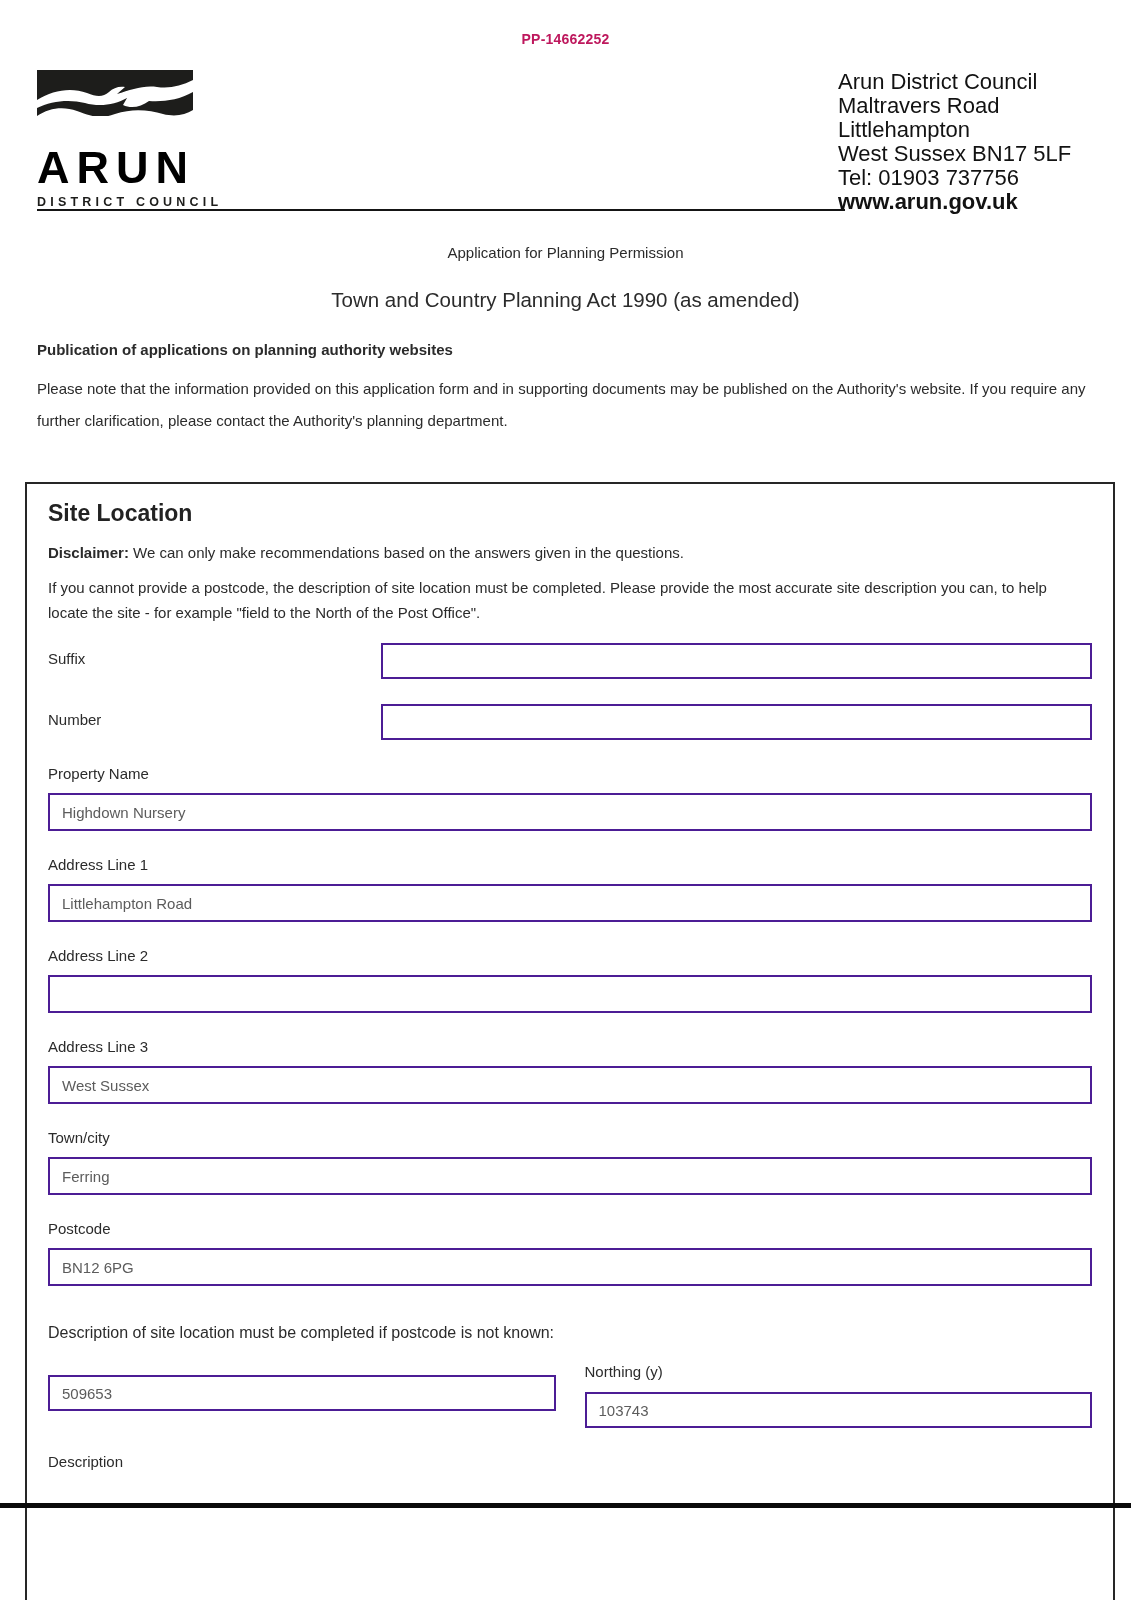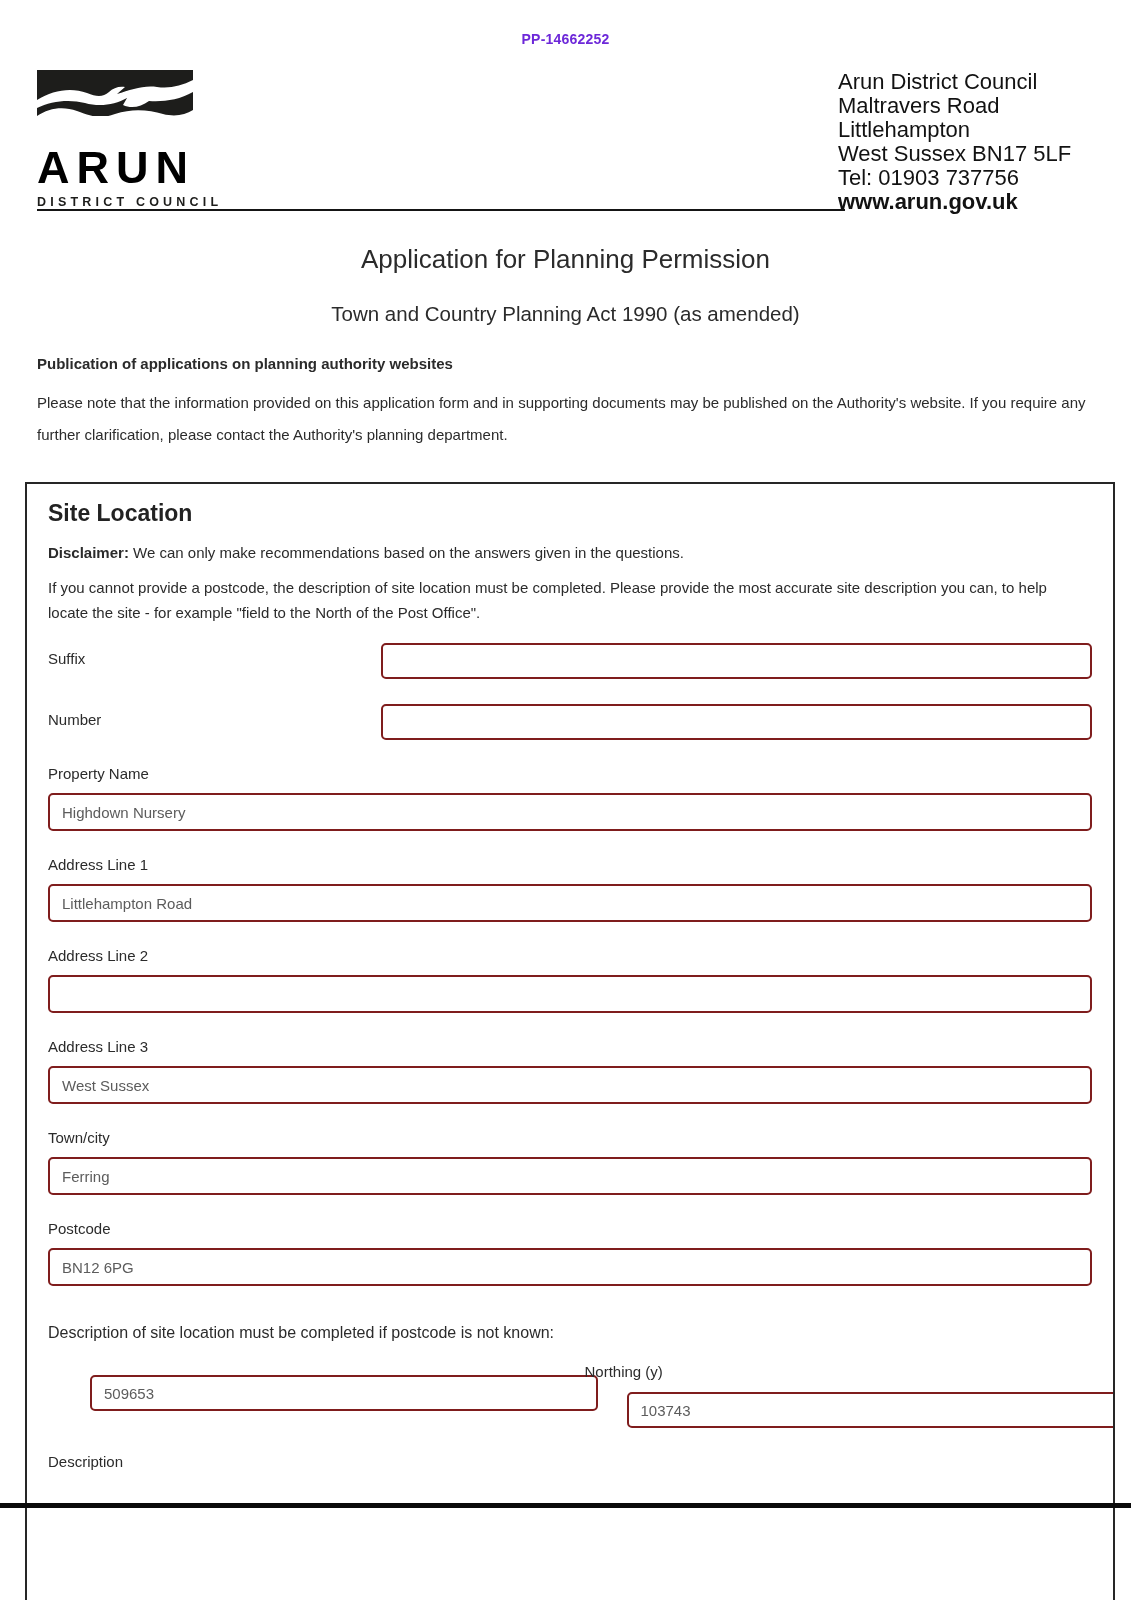--- a/index.html
+++ b/index.html
@@ -12,21 +12,21 @@
     color: #1f1f1f;
     overflow: hidden;
   }
 
   
   .ref-header {
     padding-top: 31px;
     text-align: center;
     font-size: 14px;
     font-weight: bold;
-    color: #6d28d9;
+    color: #be185d;
     letter-spacing: 0.2px;
   }
 
   
   .header-row {
     margin: 23px 25px 0 37px;
     display: flex;
     justify-content: space-between;
     align-items: flex-start;
   }
@@ -63,21 +63,21 @@
     top: 209px;
     width: 808px;
     height: 0;
     border-bottom: 2.5px solid #151515;
   }
 
   
   .main-title {
     margin-top: 30px;
     text-align: center;
-    font-size: 26px;
+    font-size: 15px;
     font-weight: normal;
     color: #2b2b2b;
   }
   .sub-title {
     margin-top: 27px;
     text-align: center;
     font-size: 20.5px;
     font-weight: normal;
     color: #2b2b2b;
   }
@@ -137,27 +137,27 @@
     width: 333px;
     font-size: 15px;
     color: #2b2b2b;
     padding-top: 7px;
   }
   .side-row .text-input { flex: 1; height: 36px; }
 
   .text-input {
     display: block;
     width: 100%;
-    border: 2px solid #7f1d1d;
+    border: 2px solid #4c1d95;
     background: #ffffff;
     font-family: "Liberation Sans", sans-serif;
     font-size: 15px;
     color: #5c5c5c;
     padding: 0 12px;
-    border-radius: 5px;
+    border-radius: 0;
     outline: none;
   }
 
   .field-block { margin-top: 25px; }
   .field-label {
     font-size: 15px;
     color: #2b2b2b;
   }
   .field-block .text-input {
     margin-top: 11px;
@@ -172,21 +172,20 @@
 
   .coords-row {
     display: flex;
     gap: 29px;
     margin-top: 21px;
   }
   .coords-col { flex: 1; }
   .coords-col .text-input {
     margin-top: 12px;
     height: 36px;
-    margin-left: 42px;
   }
 
   .desc-label-block { margin-top: 25px; }
 
   
   .page-break-line {
     position: absolute;
     top: 1503px;
     left: 0;
     width: 1131px;

